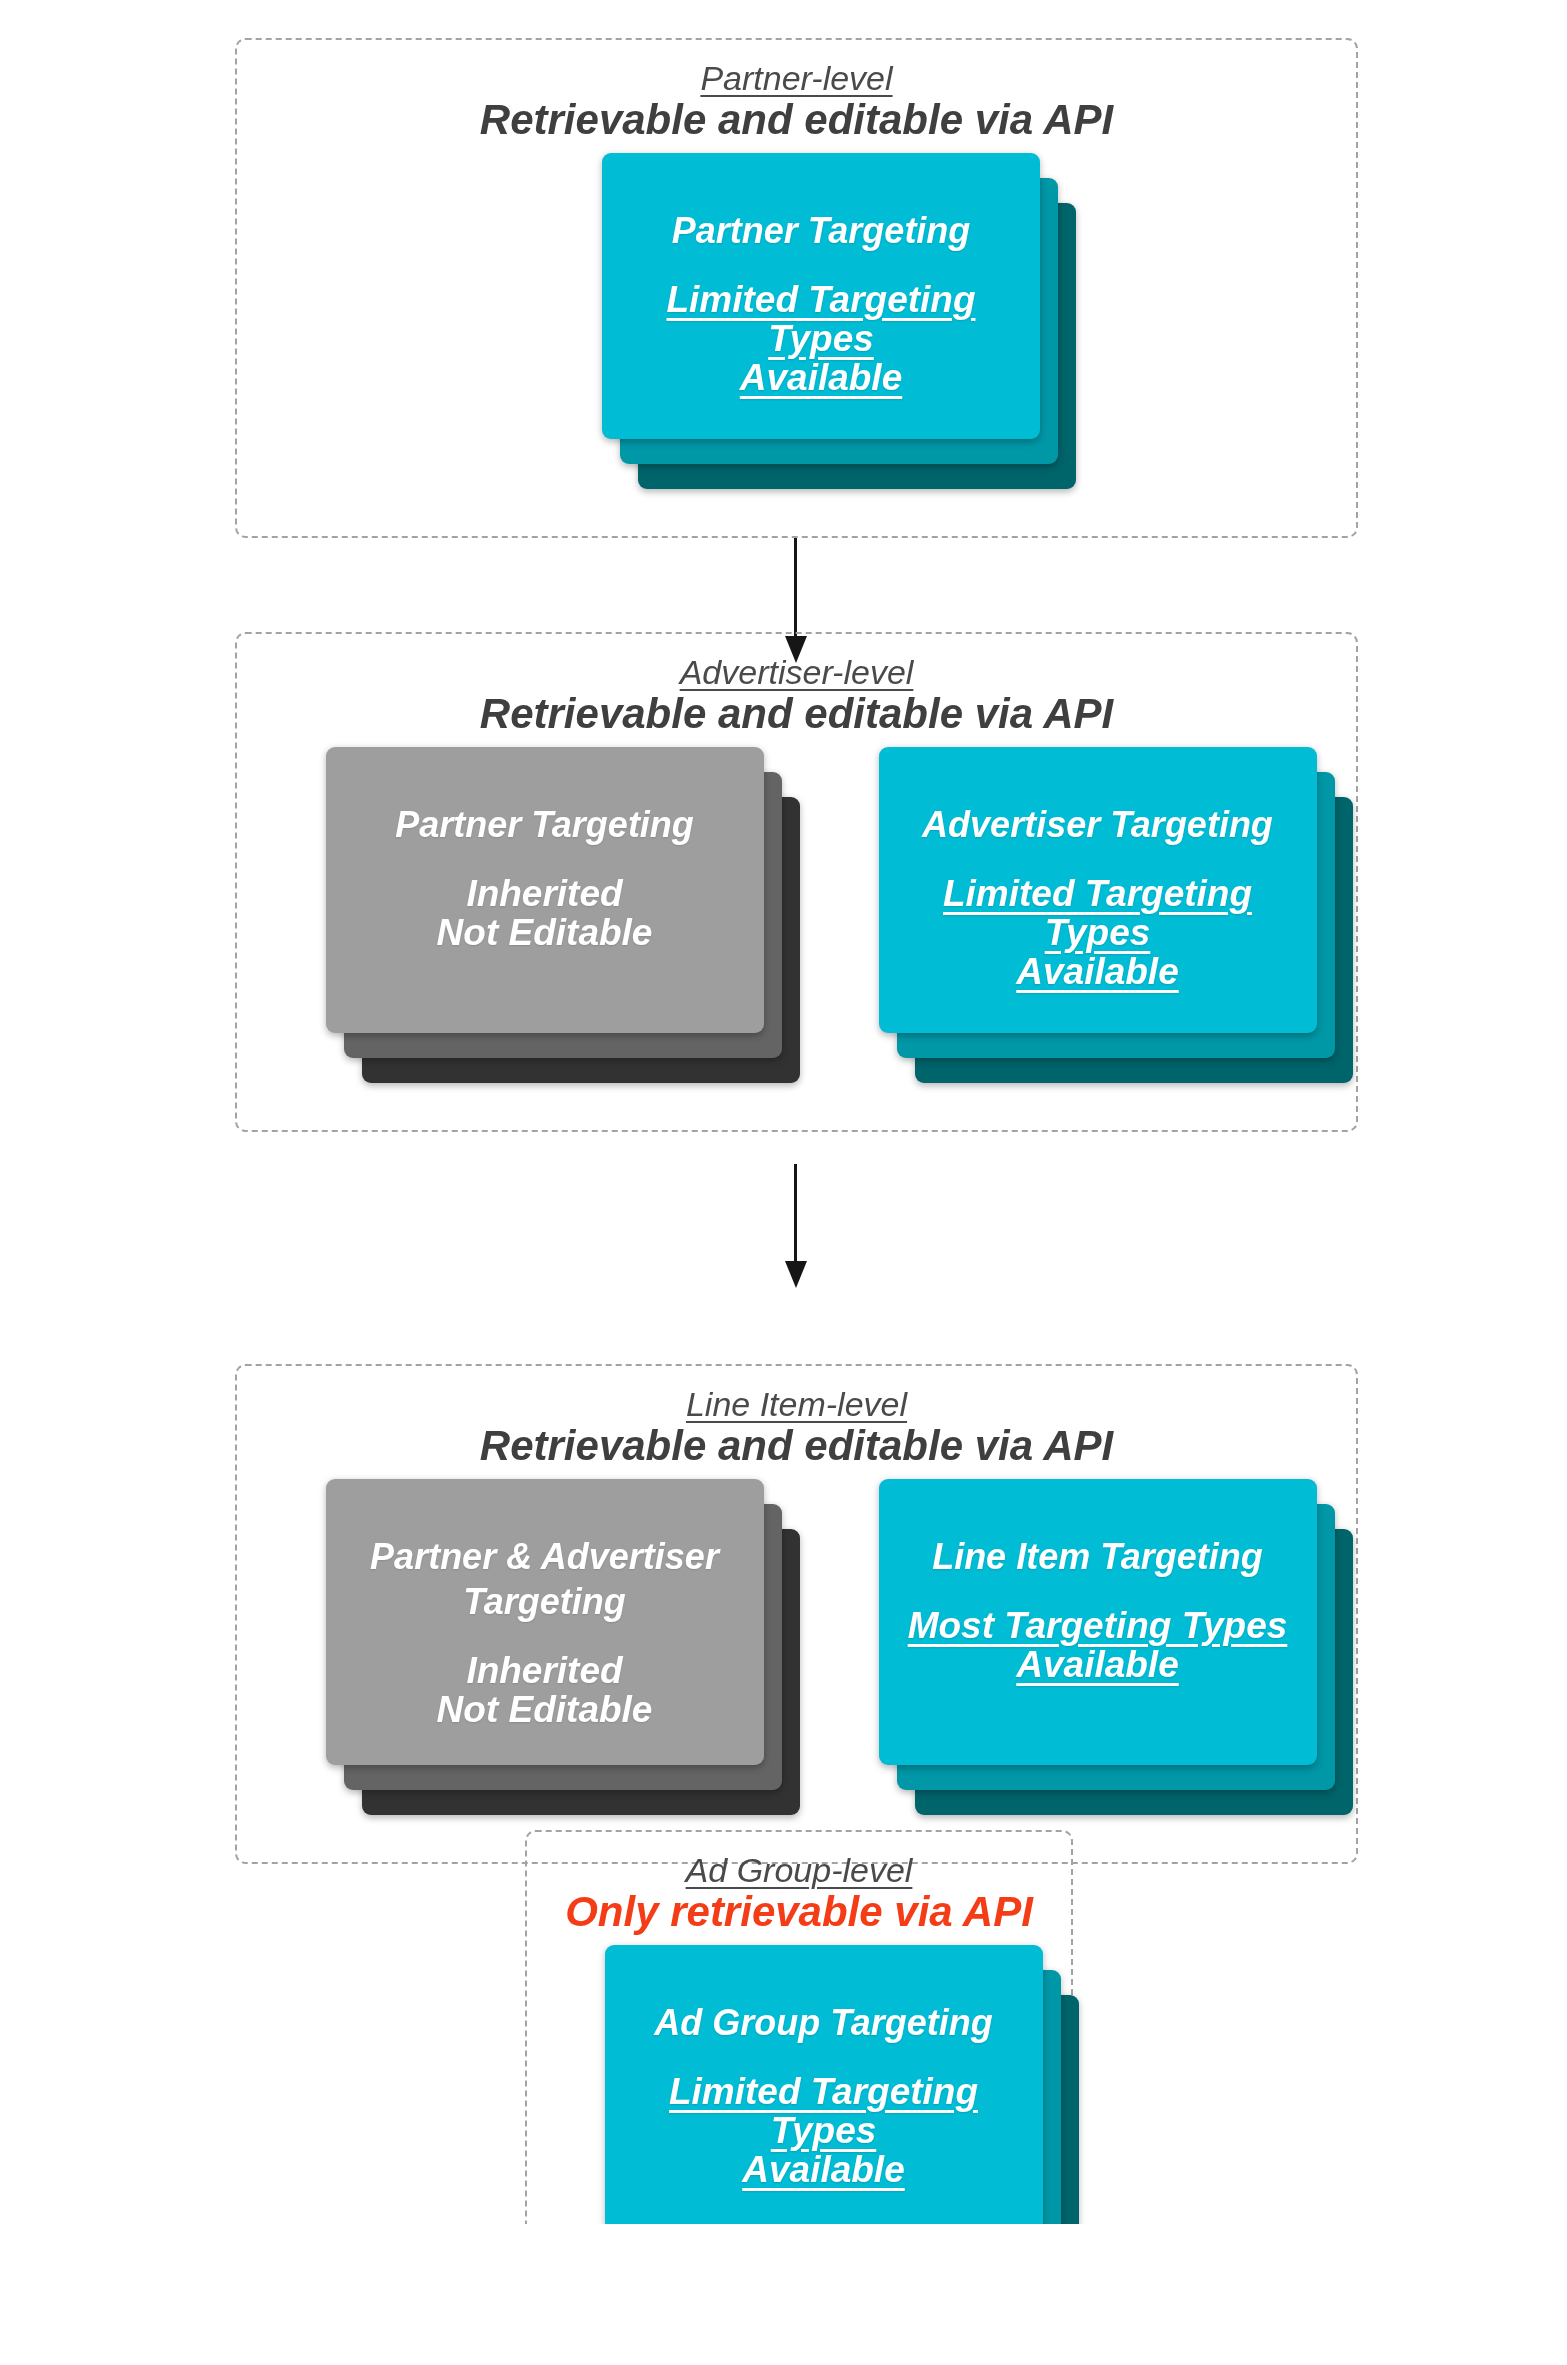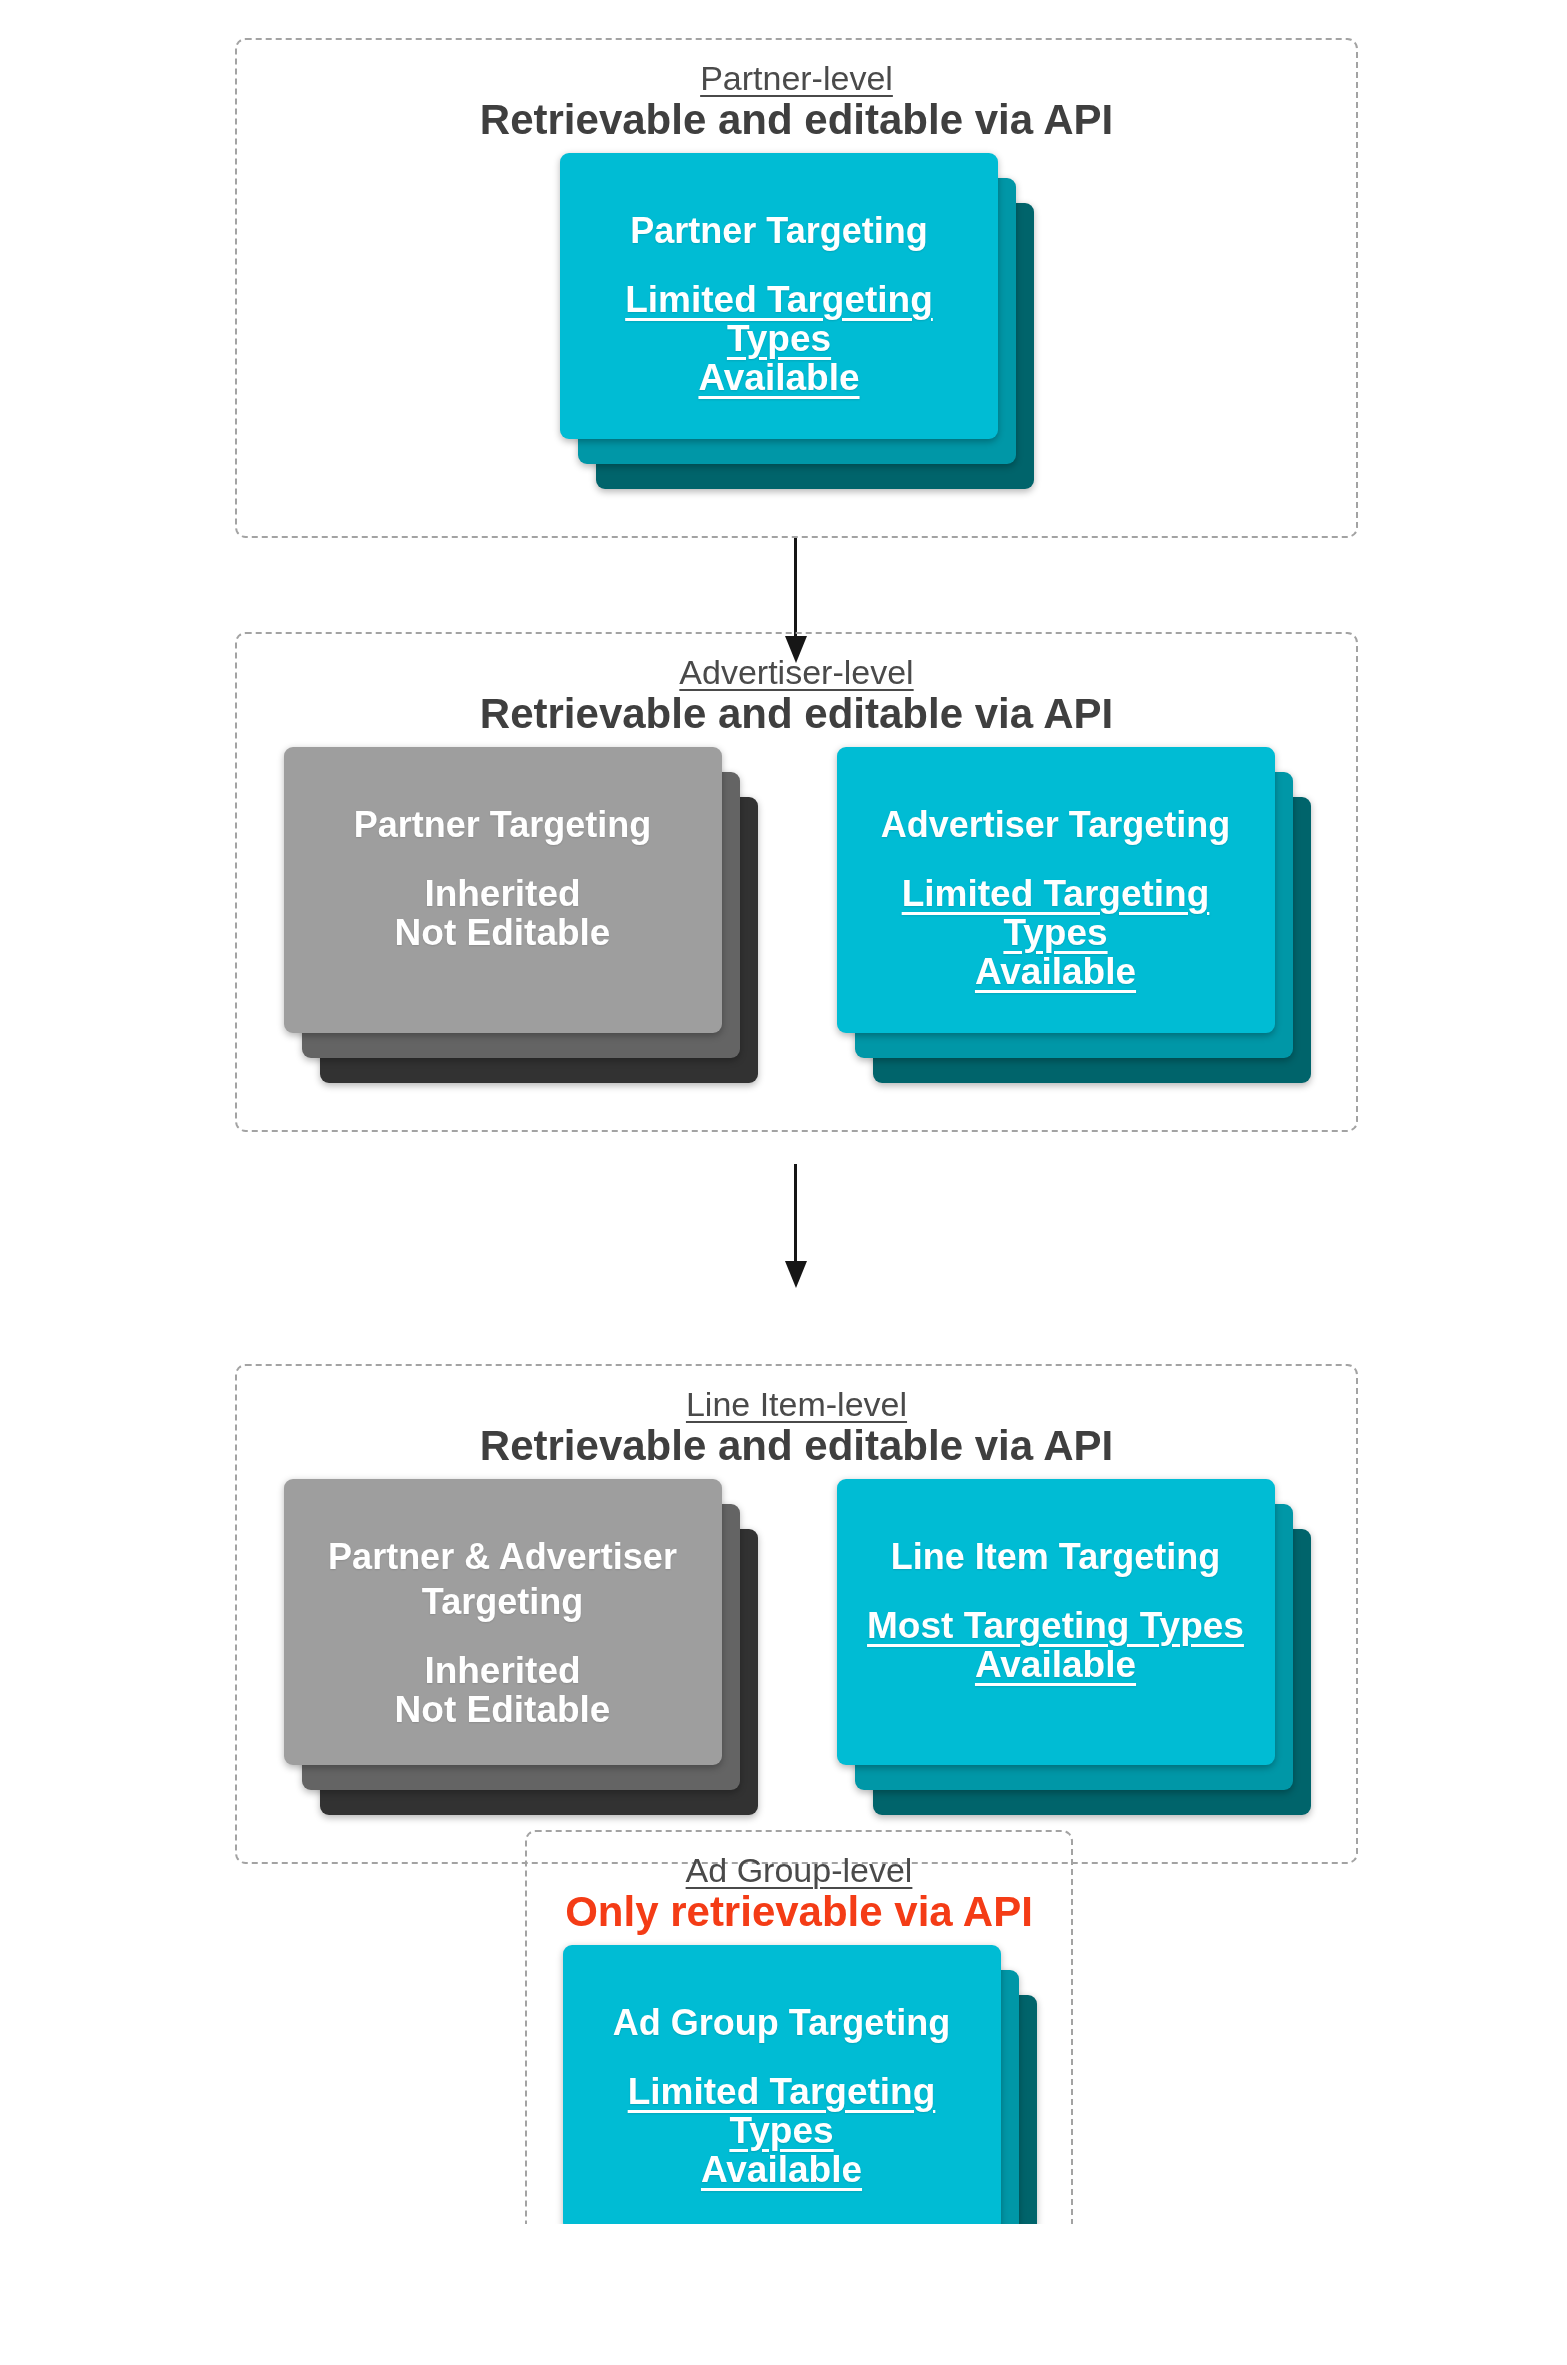--- a/index.html
+++ b/index.html
@@ -4,20 +4,21 @@
 <style>
   html, body { margin: 0; padding: 0; background: #ffffff; }
   body { font-family: "Liberation Sans", "DejaVu Sans", sans-serif; }
 
   .canvas {
     position: relative;
     width: 1567px;
     height: 2224px;
     background: #ffffff;
     overflow: hidden;
+    font-style: italic;
   }
 
   
   .level-box {
     position: absolute;
     box-sizing: border-box;
     border: 2.7px dashed var(--border, #a3a3a3);
     border-radius: 10.7px;
     padding-top: 18px;
     background: transparent;
@@ -54,20 +55,21 @@
     width: 473px;
     height: 336px;
     flex: 0 0 auto;
   }
   .layer {
     position: absolute;
     width: 438px;
     height: 286px;
     border-radius: 9px;
     box-shadow: 0 2.7px 7.1px rgba(0,0,0,0.28);
+    margin-left: 42px;
   }
   .layer.l1 { left: 0;    top: 0;    z-index: 3; }
   .layer.l2 { left: 18px; top: 25px; z-index: 2; }
   .layer.l3 { left: 36px; top: 50px; z-index: 1; }
 
   .stack.cyan .l1 { background: var(--cyan, #00bcd4); }
   .stack.cyan .l2 { background: var(--cyan-mid, #0097a7); }
   .stack.cyan .l3 { background: var(--cyan-dark, #00646b); }
   .stack.gray .l1 { background: var(--gray, #9e9e9e); }
   .stack.gray .l2 { background: var(--gray-mid, #646464); }

